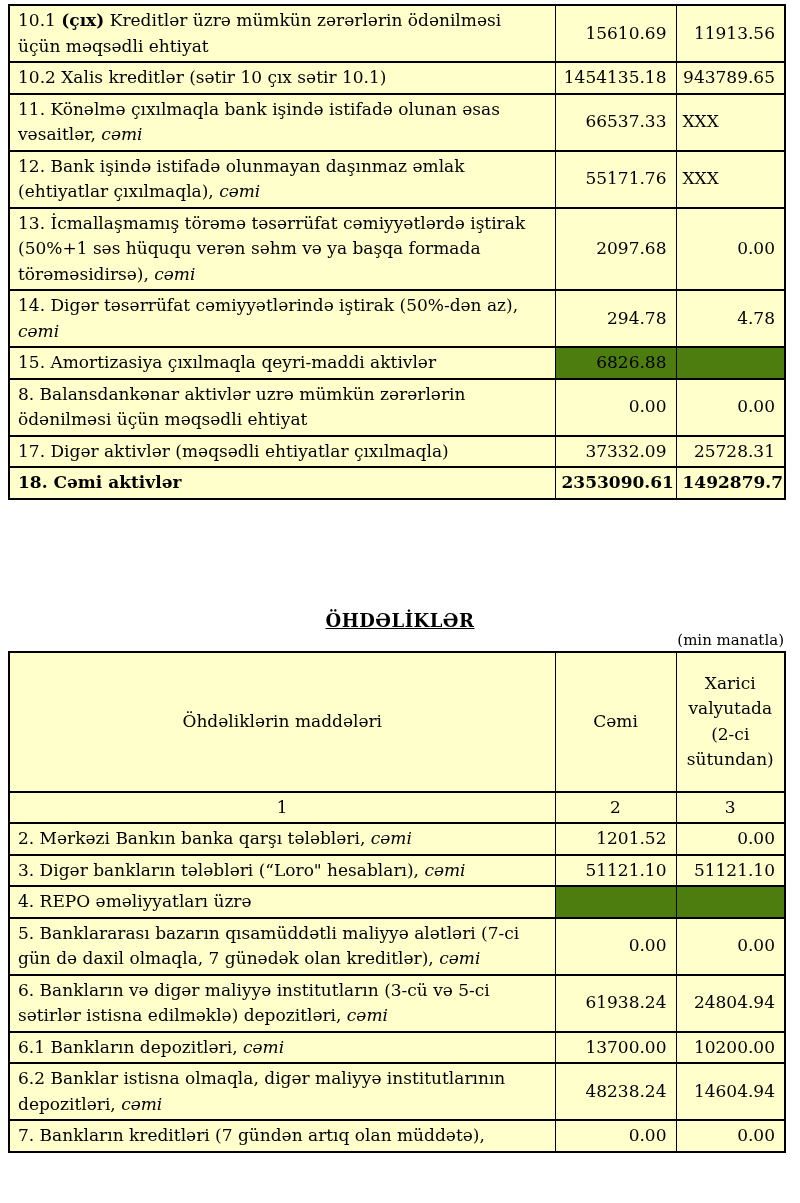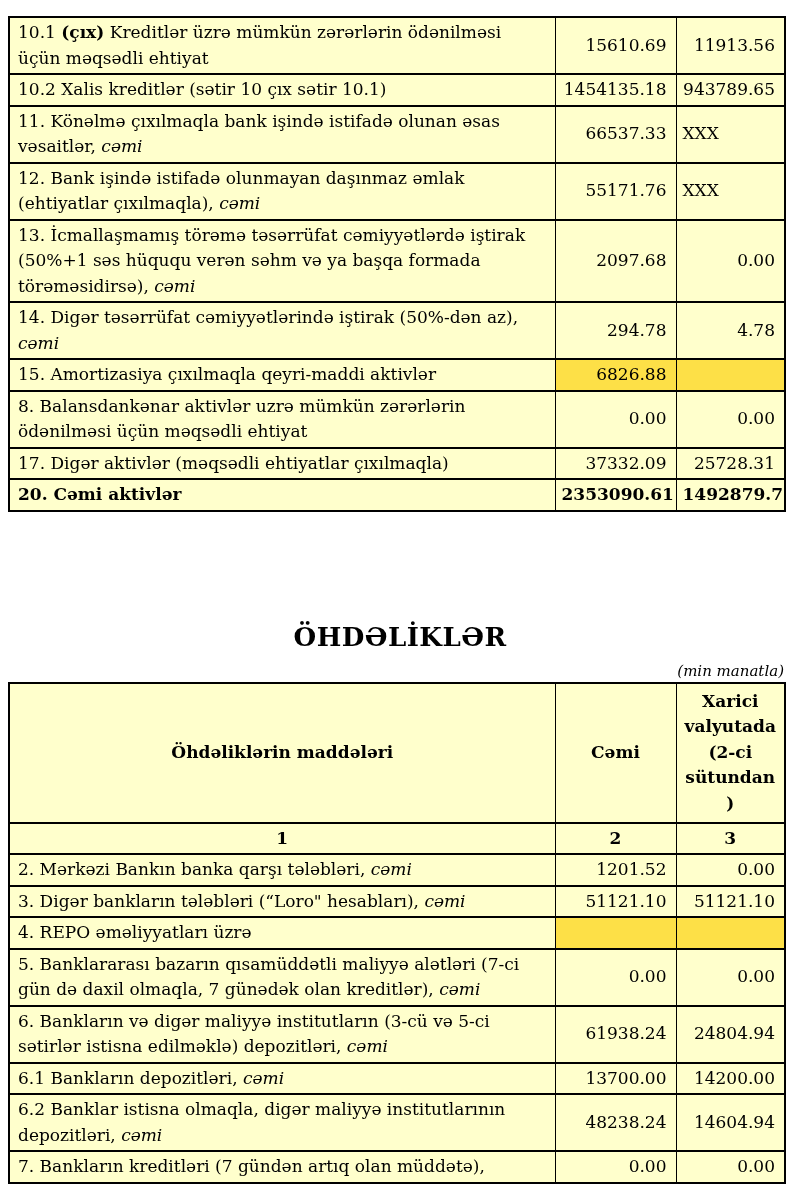--- a/index.html
+++ b/index.html
@@ -14,57 +14,57 @@
     background: #ffffff;
     position: relative;
   }
   table.fin {
     border-collapse: collapse;
     table-layout: fixed;
     width: 776px;
     margin-left: 8px;
     border: 2px solid #000000;
   }
-  table.fin.assets { margin-top: 16px; }
+  table.fin.assets { margin-top: 4px; }
   .fin td, .fin th {
     border: 1px solid #000000;
     border-top: 2px solid #000000;
     border-bottom: 2px solid #000000;
     background: #ffffcc;
     font-size: 17px;
     line-height: 1.5;
     vertical-align: middle;
     padding: 2px 6px;
     overflow: hidden;
   }
   .fin td.label { text-align: left; padding-left: 8px; }
   .fin td.val { text-align: right; padding-right: 9px; }
   .fin td.val.center { text-align: left; padding-right: 6px; }
-  .fin td.white { background: #fde047; }
+  .fin td.white { background: #4d7c0f; }
   .fin tr.bold-row td { font-weight: bold; }
   .fin th {
-    font-weight: bold;
+    font-weight: normal;
     text-align: center;
     overflow-wrap: break-word;
     word-break: break-word;
   }
   .liab thead tr.hdr th { height: 134px; }
   .liab thead tr.idx th { height: 24px; }
   .section-title {
-    font-size: 26px;
+    font-size: 18px;
     font-weight: bold;
     text-align: center;
-    margin: 110px 0 10px 0;
+    margin: 110px 0 0 0;
     letter-spacing: 0.5px;
+    text-decoration: underline;
   }
   .unit-note {
     width: 776px;
     margin: 0 0 2px 8px;
     text-align: right;
-    font-style: italic;
     font-size: 15px;
   }
 </style>
 </head>
 <body>
 
 <div class="page">
 
   <table class="fin assets">
     <colgroup>
@@ -112,21 +112,21 @@
           <td class="label">8. Balansdankənar aktivlər uzrə mümkün zərərlərin ödənilməsi üçün məqsədli ehtiyat</td>
           <td class="val">0.00</td>
           <td class="val">0.00</td>
         </tr>
         <tr>
           <td class="label">17. Digər aktivlər (məqsədli ehtiyatlar çıxılmaqla)</td>
           <td class="val">37332.09</td>
           <td class="val">25728.31</td>
         </tr>
         <tr class="bold-row">
-          <td class="label">20. Cəmi aktivlər</td>
+          <td class="label">18. Cəmi aktivlər</td>
           <td class="val">2353090.61</td>
           <td class="val">1492879.77</td>
         </tr>
       </tbody>
   </table>
 
   <div class="section-title">ÖHDƏLİKLƏR</div>
 
   <div class="unit-note">(min manatla)</div>
 
@@ -170,21 +170,21 @@
           <td class="val">0.00</td>
         </tr>
         <tr>
           <td class="label">6. Bankların və digər maliyyə institutların (3-cü və 5-ci sətirlər istisna edilməklə) depozitləri, <i>cəmi</i></td>
           <td class="val">61938.24</td>
           <td class="val">24804.94</td>
         </tr>
         <tr>
           <td class="label">6.1  Bankların depozitləri, <i>cəmi</i></td>
           <td class="val">13700.00</td>
-          <td class="val">14200.00</td>
+          <td class="val">10200.00</td>
         </tr>
         <tr>
           <td class="label">6.2 Banklar istisna olmaqla, digər maliyyə institutlarının depozitləri, <i>cəmi</i></td>
           <td class="val">48238.24</td>
           <td class="val">14604.94</td>
         </tr>
         <tr>
           <td class="label">7. Bankların kreditləri (7 gündən artıq olan müddətə), </td>
           <td class="val">0.00</td>
           <td class="val">0.00</td>

